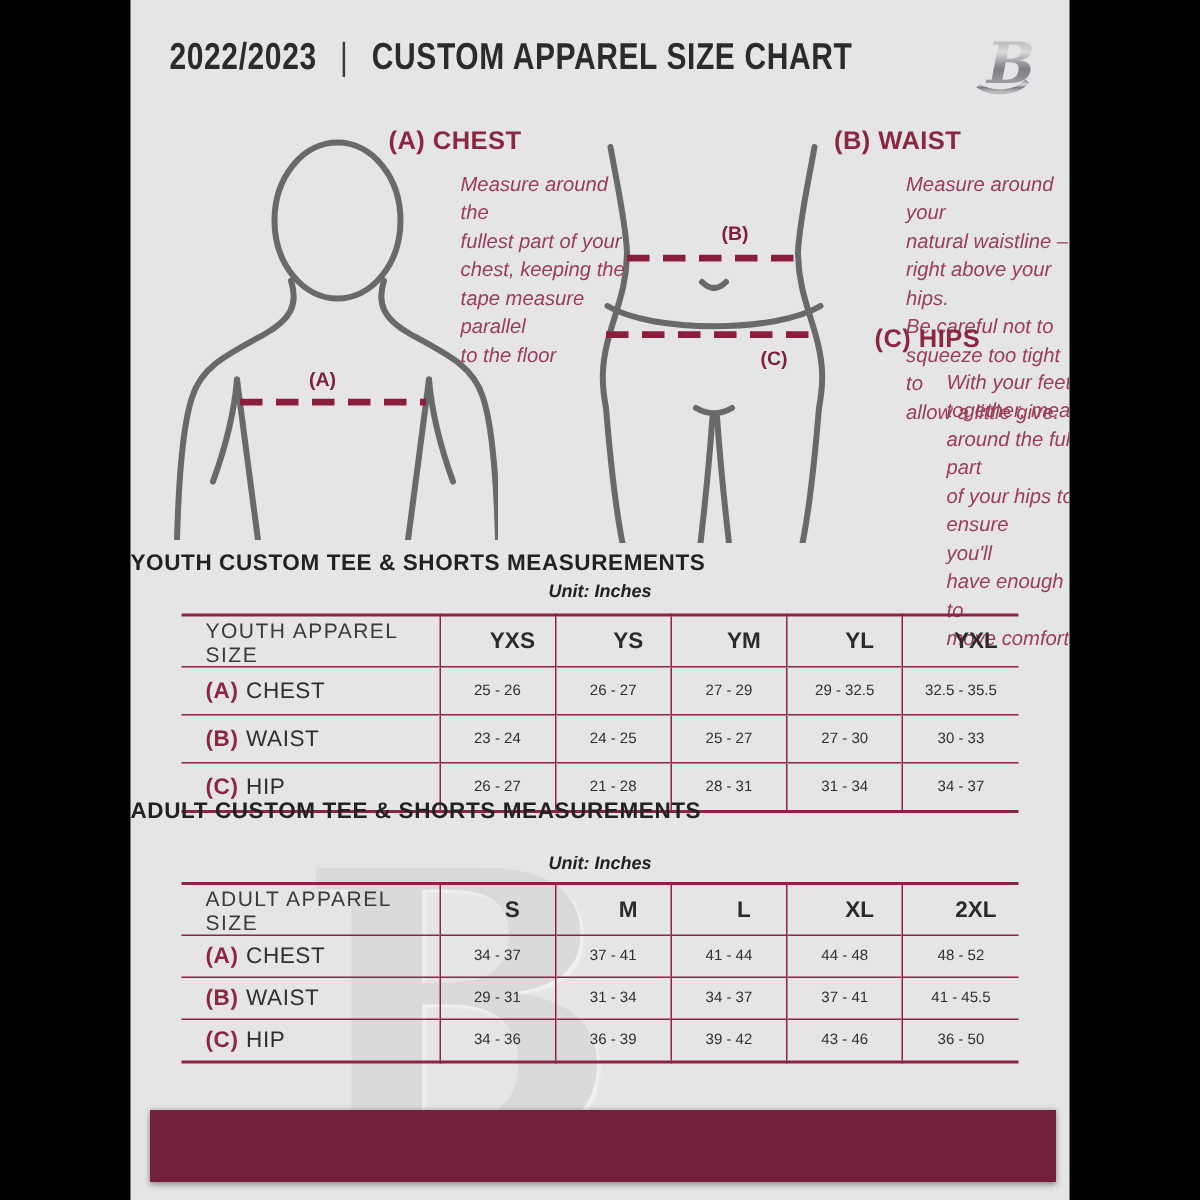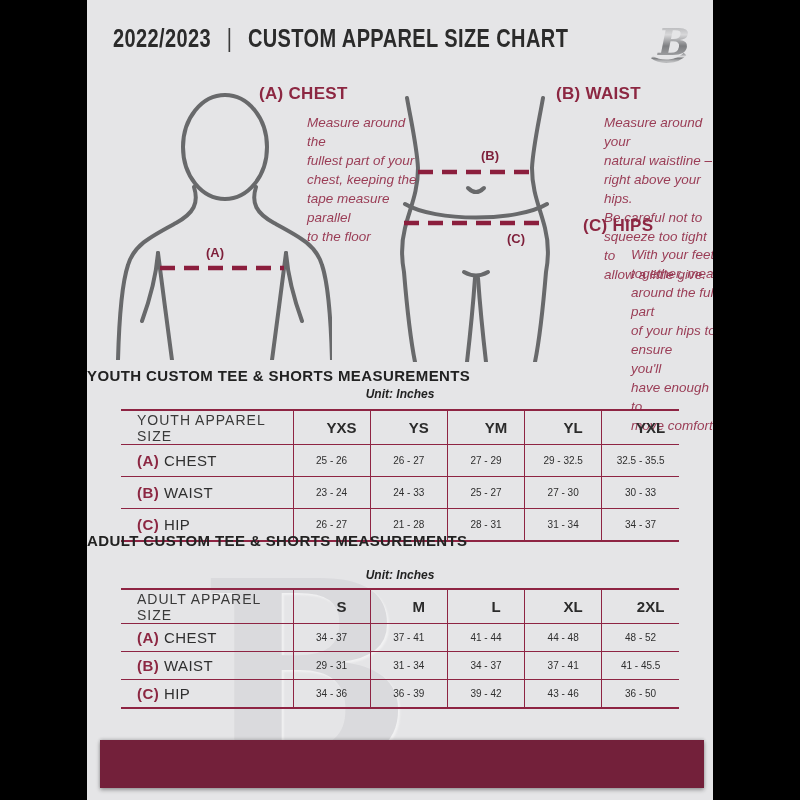--- a/index.html
+++ b/index.html
@@ -184,21 +184,21 @@
         <td class="val">26 - 27</td>
         <td class="val">27 - 29</td>
         <td class="val">29 - 32.5</td>
         <td class="val">32.5 - 35.5</td>
       </tr>
       <tr>
         <td class="row-label">
           <span class="pfx">(B)</span><span>WAIST</span>
         </td>
         <td class="val">23 - 24</td>
-        <td class="val">24 - 33</td>
+        <td class="val">24 - 25</td>
         <td class="val">25 - 27</td>
         <td class="val">27 - 30</td>
         <td class="val">30 - 33</td>
       </tr>
       <tr>
         <td class="row-label">
           <span class="pfx">(C)</span><span>HIP</span>
         </td>
         <td class="val">26 - 27</td>
         <td class="val">21 - 28</td>

